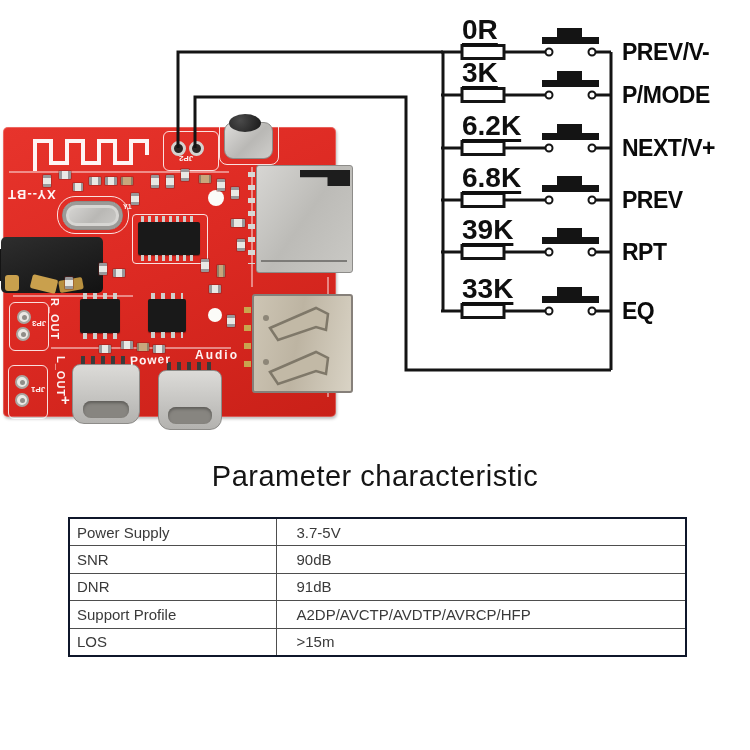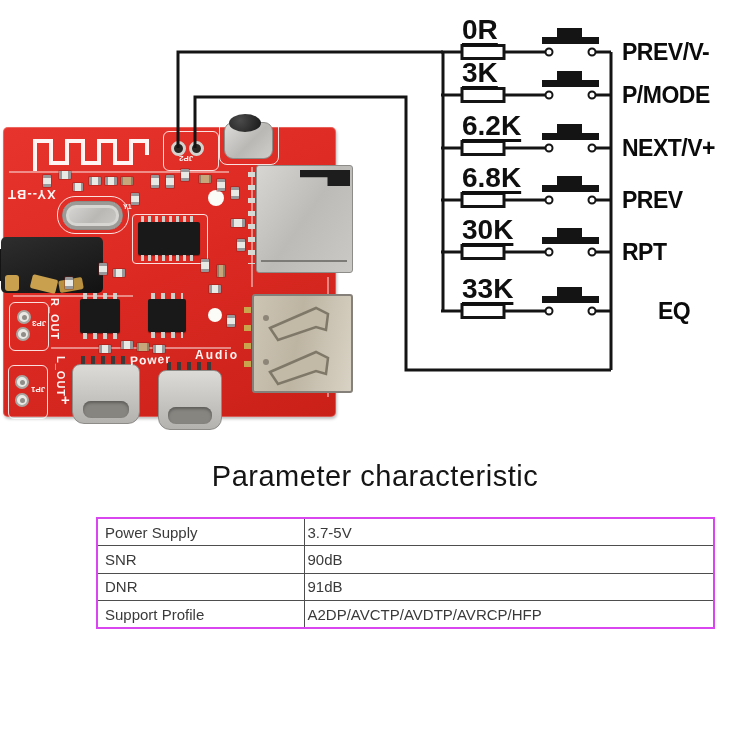--- a/index.html
+++ b/index.html
@@ -36,23 +36,23 @@
   .hole-s::after{content:"";position:absolute;left:50%;top:50%;width:5px;height:5px;margin:-2.5px 0 0 -2.5px;
                  border-radius:50%;background:#908d88;}
   .trace{position:absolute;background:rgba(255,255,255,.45);}
 
   
   .section-title{position:absolute;left:0;top:460px;width:750px;text-align:center;z-index:4;
                  font-size:29px;color:#151515;letter-spacing:.5px;}
   .spec-table{position:absolute;left:68px;top:517px;z-index:4;border-collapse:collapse;}
   .spec-table td{border:1px solid #4e4e4e;height:27.5px;font-size:15px;color:#3a3a3a;
                  vertical-align:middle;box-sizing:border-box;}
-  .spec-table{border:2px solid #d946ef;margin-left:28px;}
+  .spec-table{border:2px solid #0f172a;}
   .spec-table td.p{width:207px;padding:0 4px 0 7px;}
-  .spec-table td.v{width:410px;padding:0 4px 0 3px;}
+  .spec-table td.v{width:410px;padding:0 4px 0 20px;}
 </style>
 </head>
 <body>
 
 <div class="page">
 
   <svg id="schematic-svg" viewBox="0 0 750 750" fill="none" stroke="#141414" stroke-width="3">
     <path d="M178,148 V52 H443"></path>
     <path d="M195,148 V97 H406 V370 H611"></path>
     <path d="M443,52 V311"></path>
@@ -122,24 +122,24 @@
   </svg>
   <div id="diagram-labels">
       <div class="res-label" style="left: 462px; top: 14px;">0R</div>
       <div class="btn-label" style="left: 622px; top: 37px;">PREV/V-</div>
       <div class="res-label" style="left: 462px; top: 57px;">3K</div>
       <div class="btn-label" style="left: 622px; top: 80px;">P/MODE</div>
       <div class="res-label" style="left: 462px; top: 110px;">6.2K</div>
       <div class="btn-label" style="left: 622px; top: 133px;">NEXT/V+</div>
       <div class="res-label" style="left: 462px; top: 162px;">6.8K</div>
       <div class="btn-label" style="left: 622px; top: 185px;">PREV</div>
-      <div class="res-label" style="left: 462px; top: 214px;">30K</div>
+      <div class="res-label" style="left: 462px; top: 214px;">39K</div>
       <div class="btn-label" style="left: 622px; top: 237px;">RPT</div>
       <div class="res-label" style="left: 462px; top: 273px;">33K</div>
-      <div class="btn-label" style="left: 622px; top: 296px; margin-left: 36px;">EQ</div>
+      <div class="btn-label" style="left: 622px; top: 296px;">EQ</div>
     </div>
 
   <div class="pcb">
 
     <div class="trace" style="left:6px;top:44px;width:220px;height:1.5px;"></div>
     <div class="trace" style="left:248px;top:40px;width:1.5px;height:120px;"></div>
     <div class="trace" style="left:10px;top:168px;width:120px;height:1.5px;"></div>
     <div class="trace" style="left:48px;top:220px;width:180px;height:1.5px;"></div>
     <div class="trace" style="left:324px;top:150px;width:1.5px;height:120px;"></div>
 
@@ -278,16 +278,20 @@
           <td class="v">90dB</td>
         </tr>
         <tr>
           <td class="p">DNR</td>
           <td class="v">91dB</td>
         </tr>
         <tr>
           <td class="p">Support Profile</td>
           <td class="v">A2DP/AVCTP/AVDTP/AVRCP/HFP</td>
         </tr>
+        <tr>
+          <td class="p">LOS</td>
+          <td class="v">&gt;15m</td>
+        </tr>
       </tbody>
   </table>
 
 </div>
 
 </body></html>

